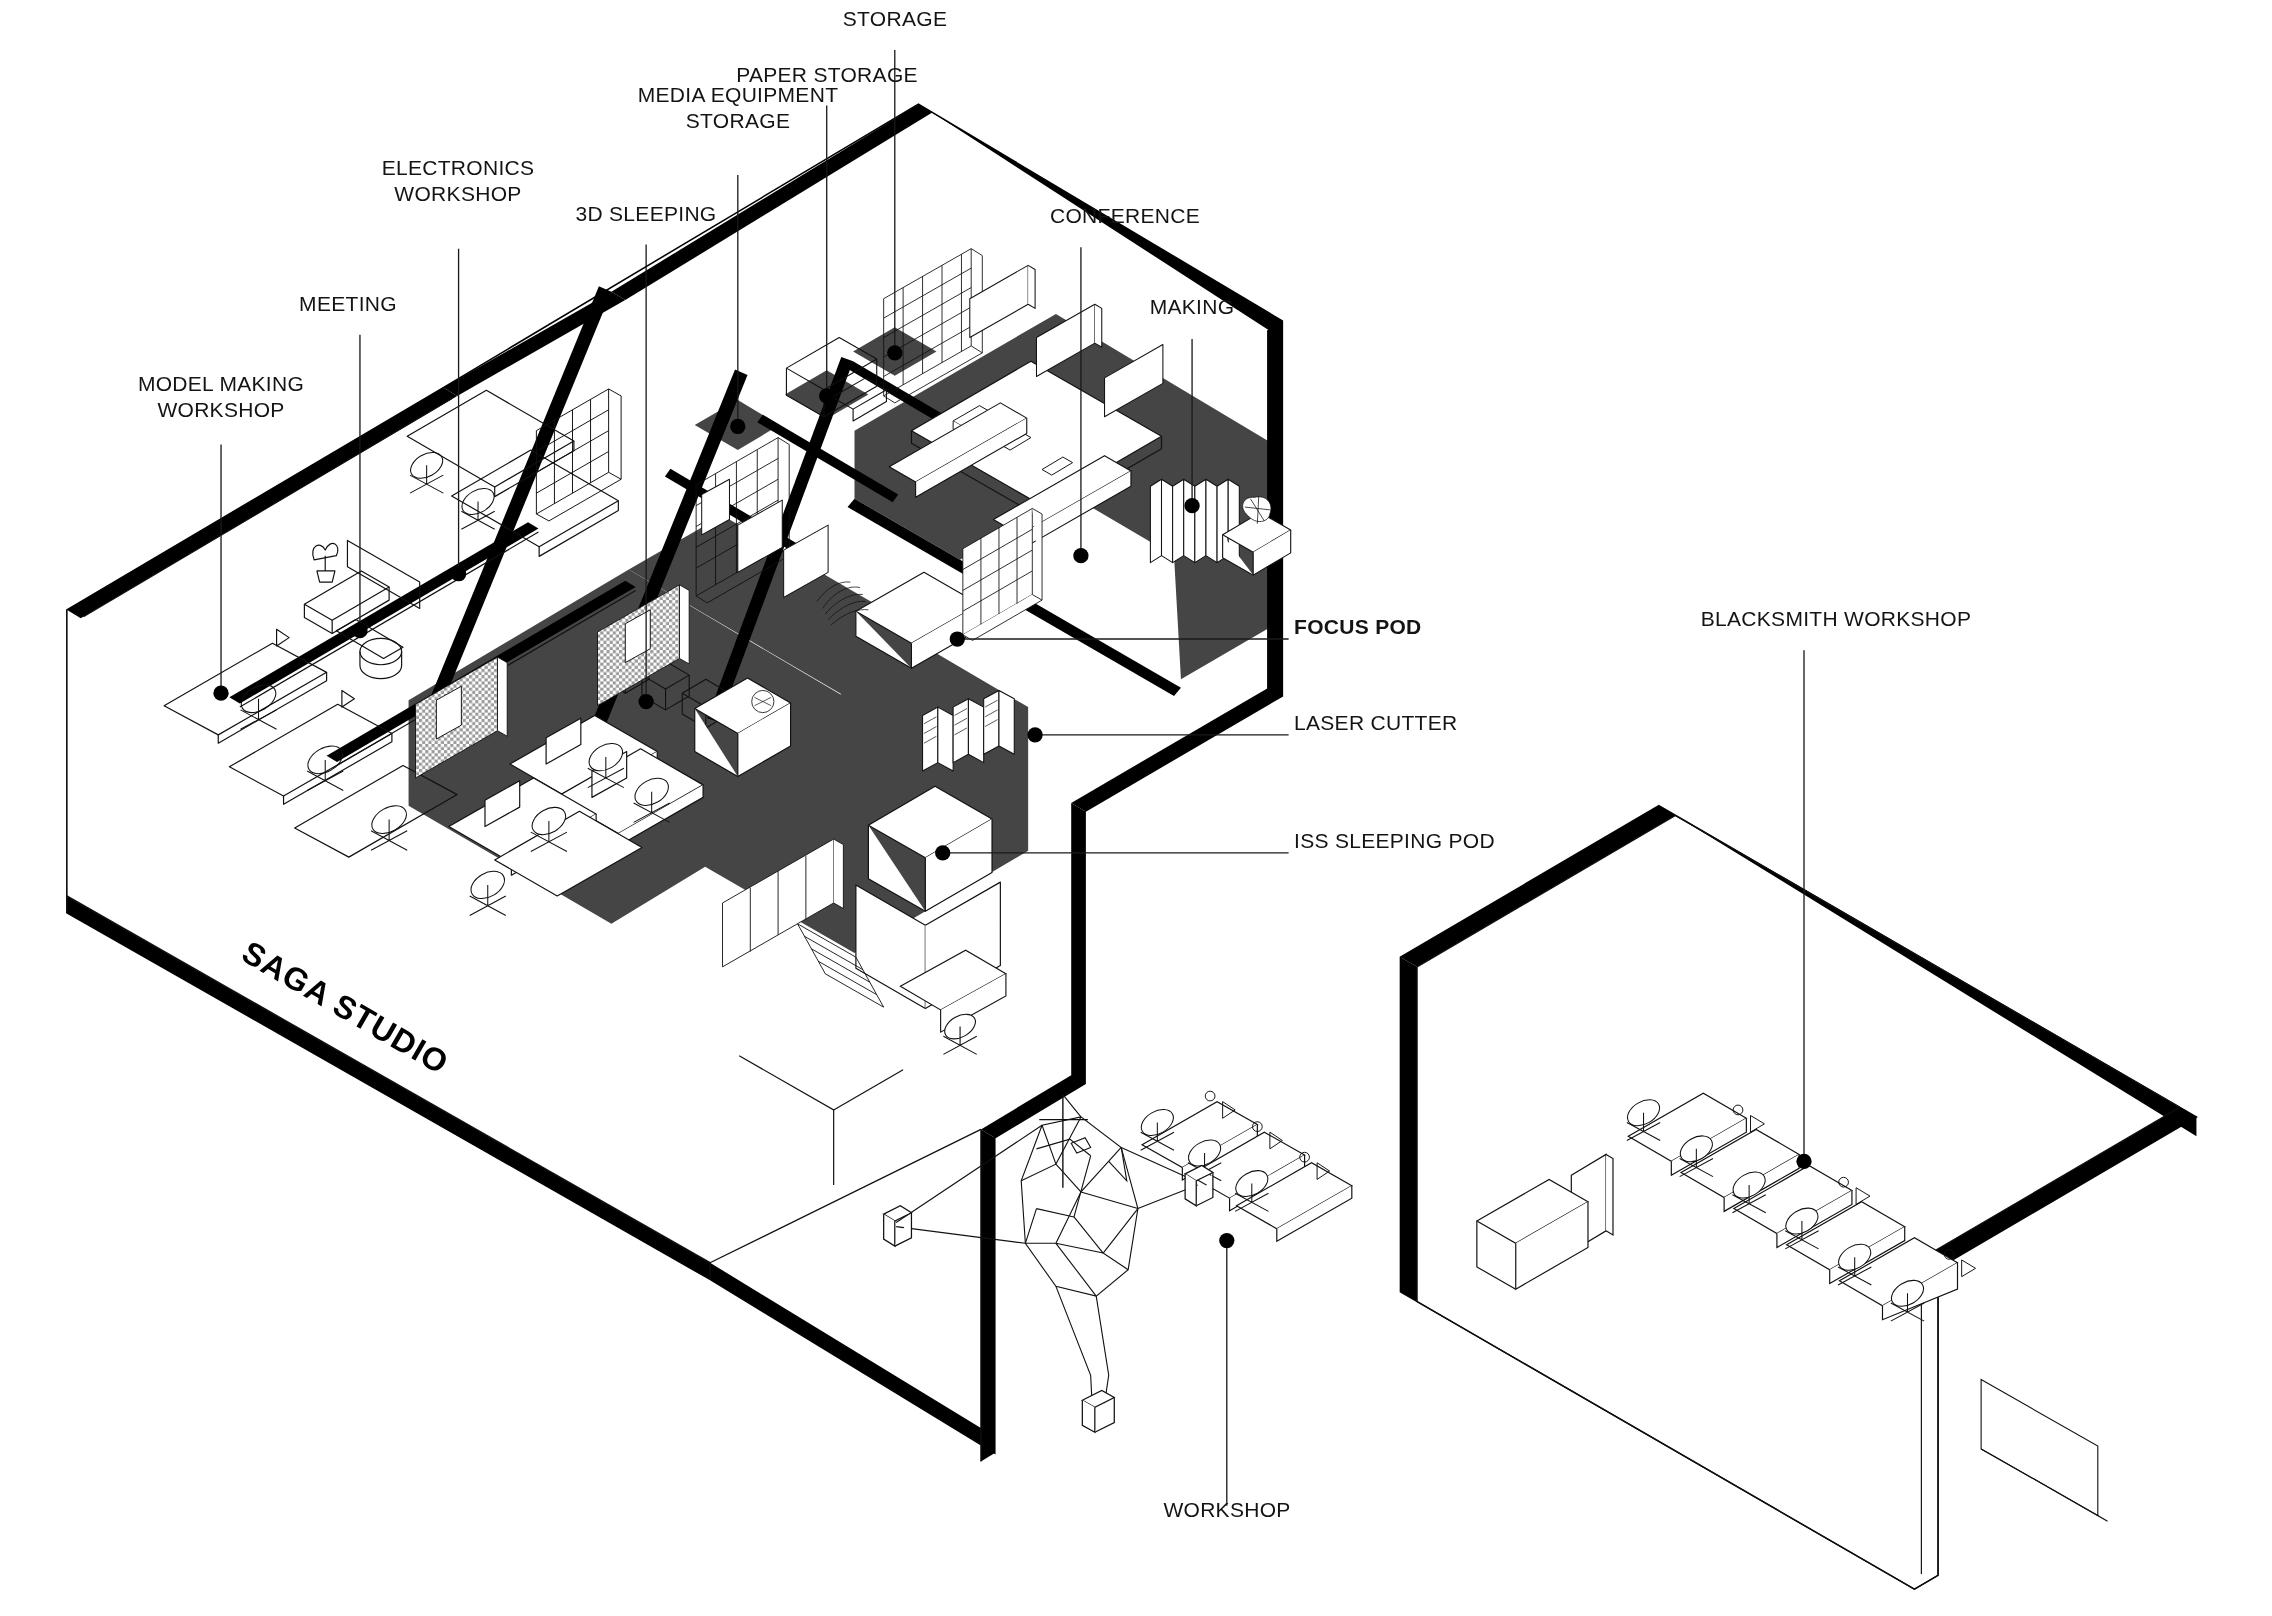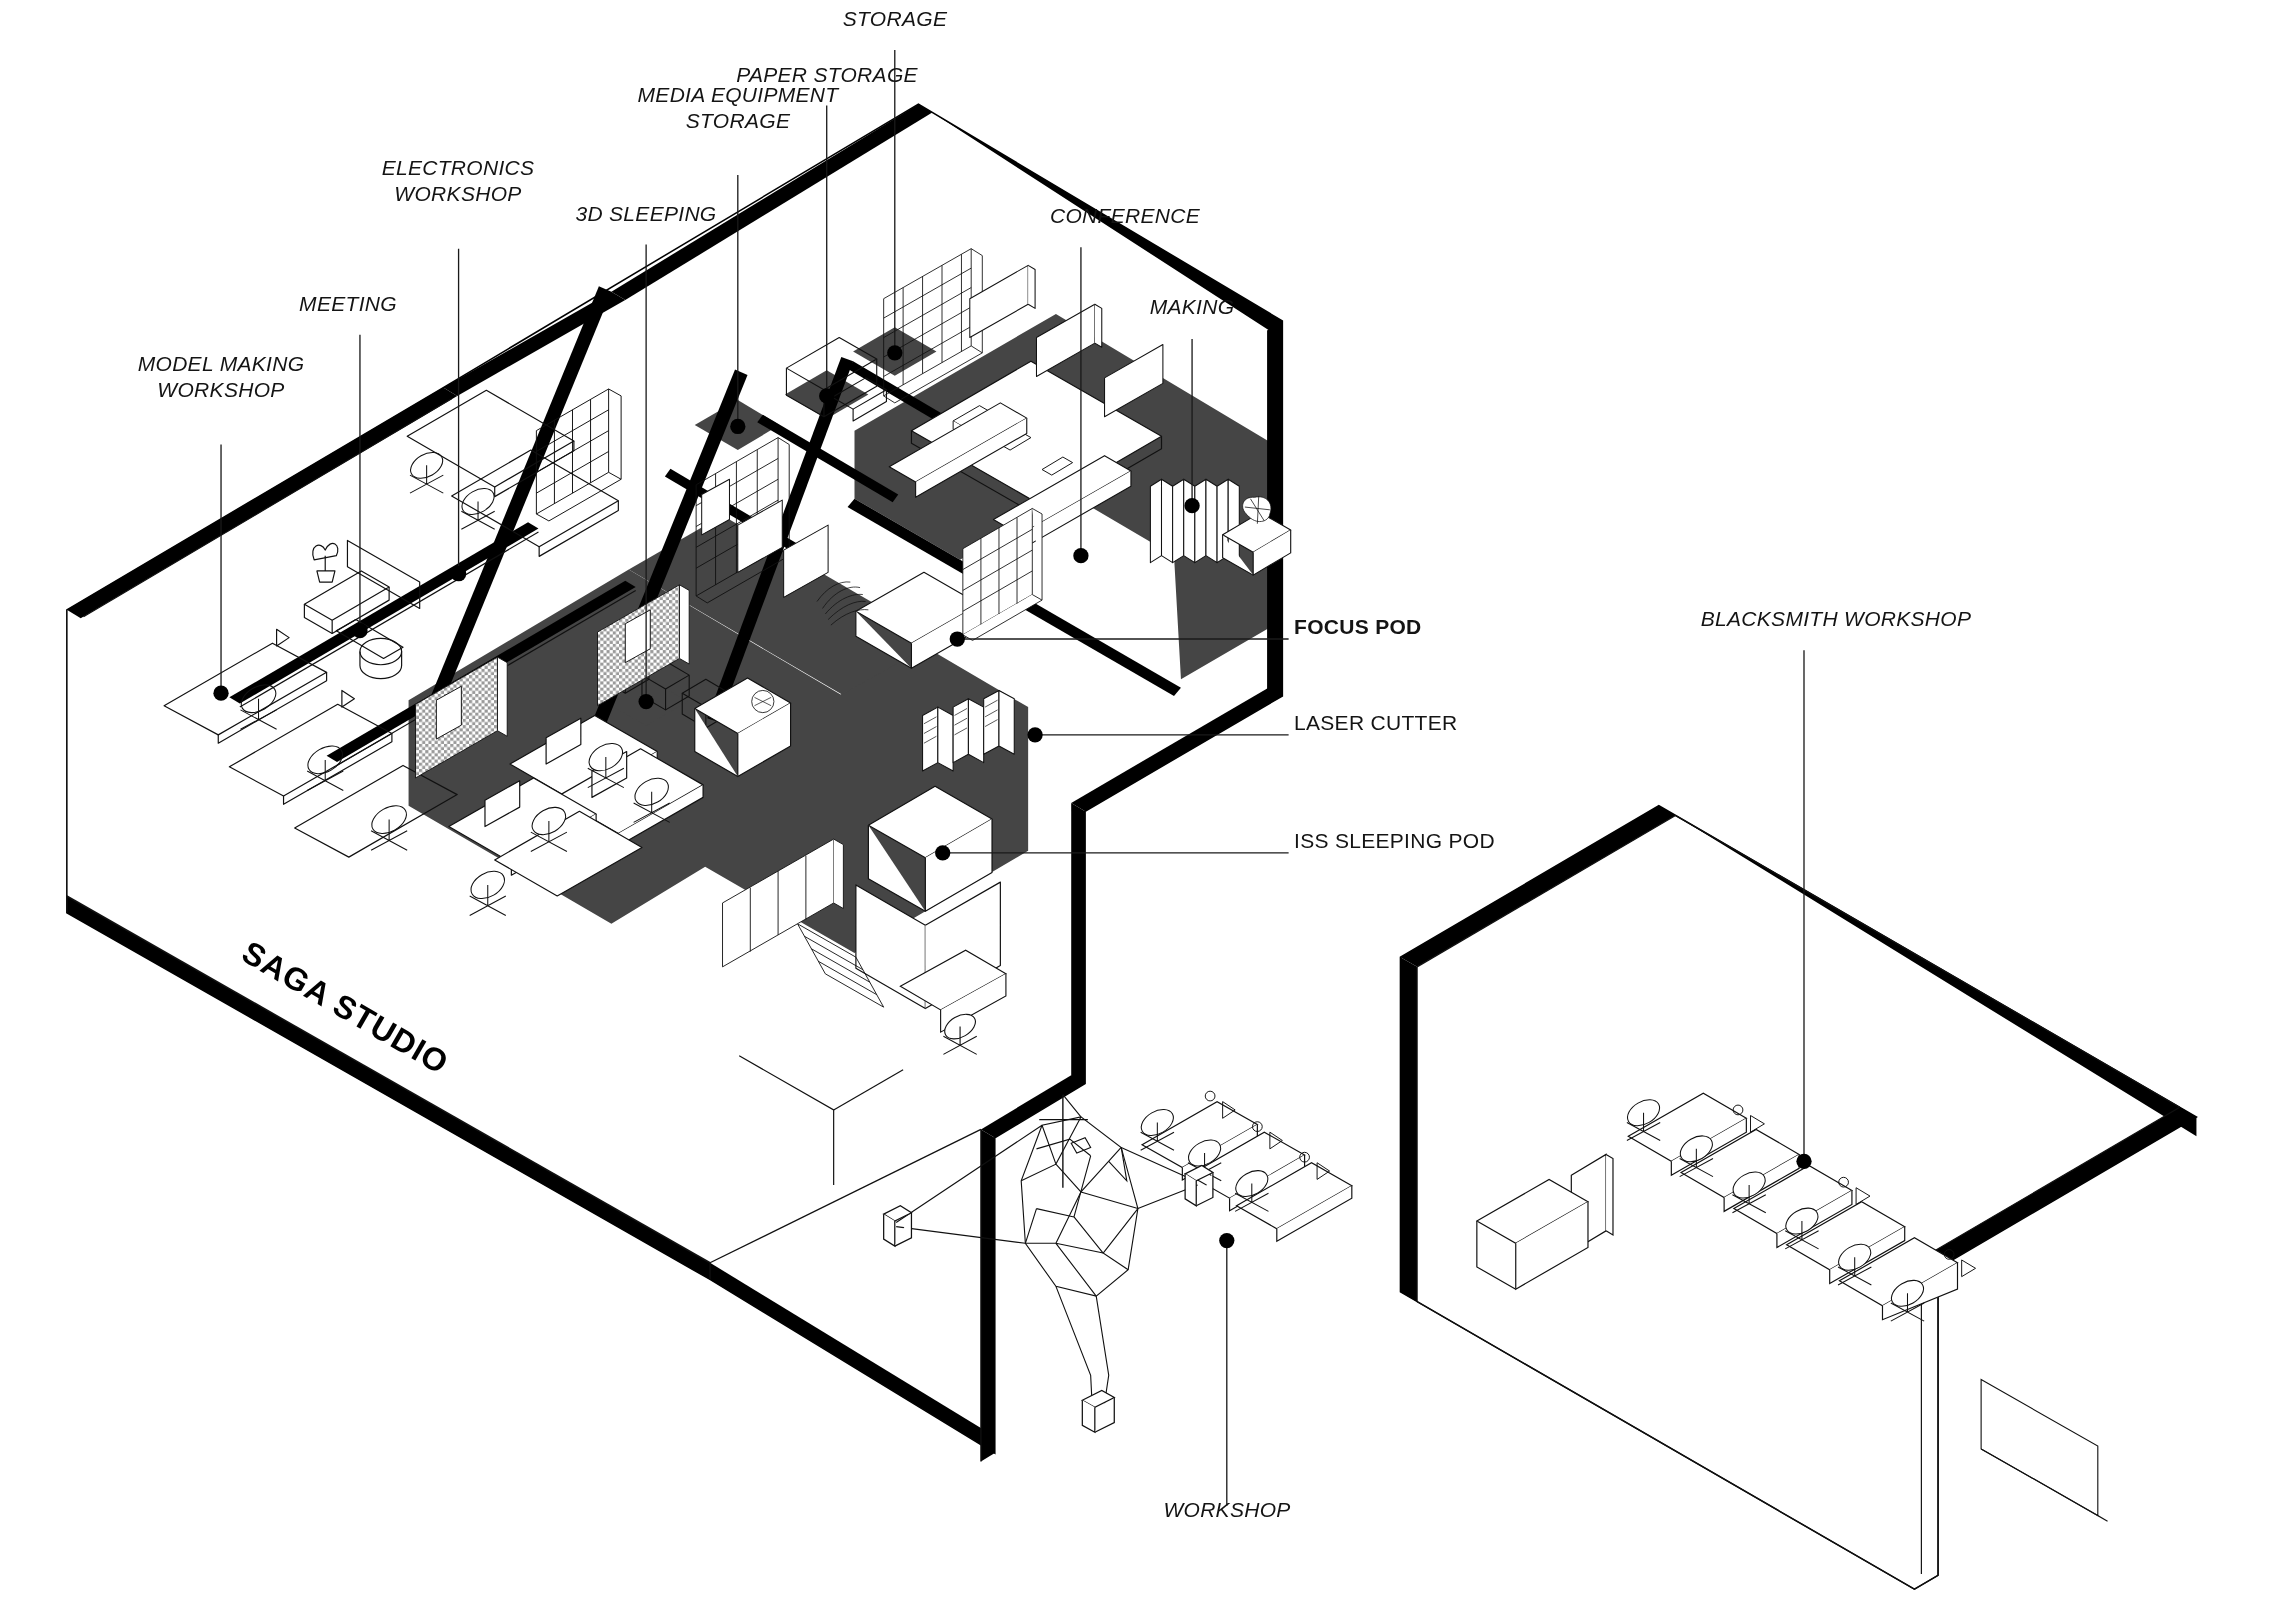--- a/index.html
+++ b/index.html
@@ -20,21 +20,21 @@
 
   .lbl {
     position: absolute;
     font-family: "Liberation Sans", sans-serif;
     font-size: 21px;
     letter-spacing: 0.3px;
     color: #141414;
     white-space: pre;
     line-height: 1.22;
   }
-  .lbl.c  { text-align: center; transform: translateX(-50%); font-style: italic; }
+  .lbl.c  { text-align: center; transform: translateX(-50%); }
   .lbl.l  { text-align: left; }
 
   .title-saga {
     position: absolute;
     font-family: "Liberation Sans", sans-serif;
     font-weight: bold;
     font-size: 32px;
     letter-spacing: 1px;
     color: #000;
     transform-origin: 0 0;
@@ -572,21 +572,21 @@
         <circle cx="1716" cy="728" r="11"></circle>
         <circle cx="1378" cy="920" r="11"></circle>
         <circle cx="1490" cy="1058" r="11"></circle>
         <circle cx="1357" cy="1228" r="11"></circle>
         <circle cx="1766" cy="1786" r="11"></circle>
         <circle cx="2597" cy="1672" r="11"></circle>
       </g>
   </svg>
 
   <div id="labelLayer">
-      <div class="lbl c" style="left: 221px; top: 351px;">MODEL MAKING
+      <div class="lbl c" style="left: 221px; top: 371px;">MODEL MAKING
 WORKSHOP</div>
       <div class="lbl c" style="left: 348px; top: 291px;">MEETING</div>
       <div class="lbl c" style="left: 458px; top: 155px;">ELECTRONICS
 WORKSHOP</div>
       <div class="lbl c" style="left: 646px; top: 201px;">3D SLEEPING</div>
       <div class="lbl c" style="left: 738px; top: 82px;">MEDIA EQUIPMENT
 STORAGE</div>
       <div class="lbl c" style="left: 827px; top: 62px;">PAPER STORAGE</div>
       <div class="lbl c" style="left: 895px; top: 6.3px;">STORAGE</div>
       <div class="lbl c" style="left: 1081px; top: 203px; margin-left: 44px;">CONFERENCE</div>

